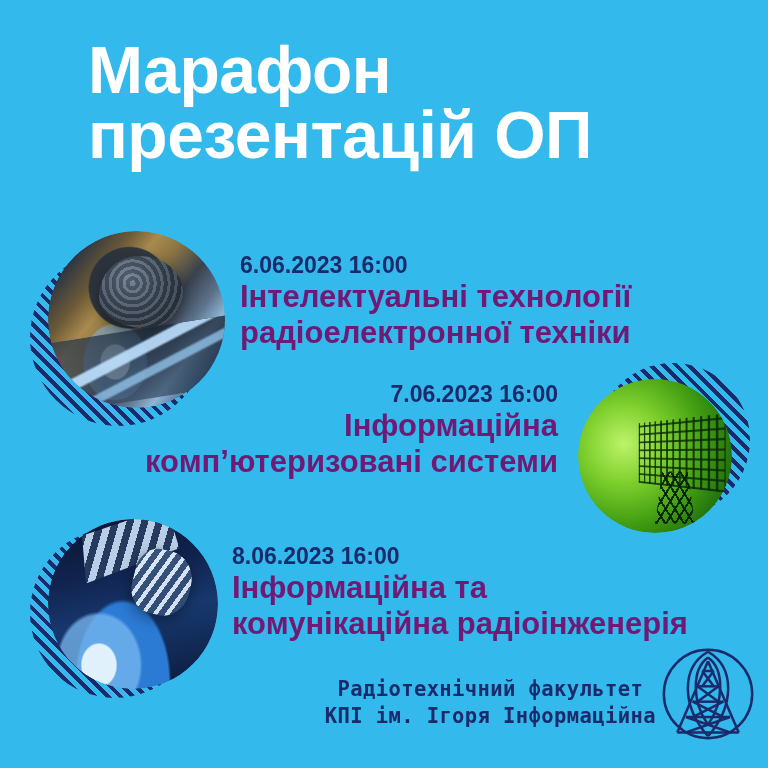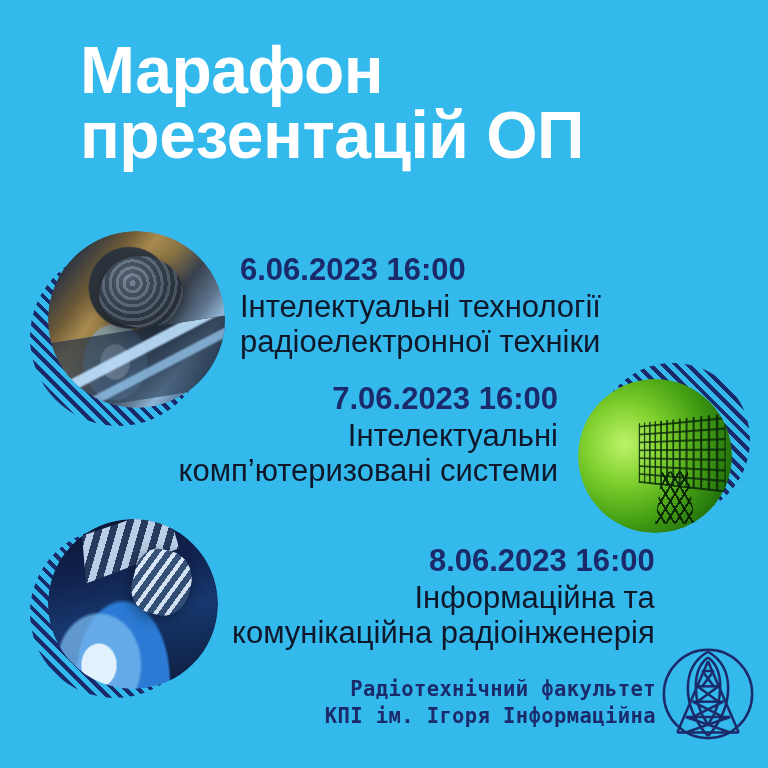--- a/index.html
+++ b/index.html
@@ -16,21 +16,21 @@
     position: relative;
     width: 768px;
     height: 768px;
     overflow: hidden;
     background: #33b9ec;
   }
 
   
   .title-block {
     position: absolute;
-    left: 80px;
+    left: 88px;
     top: 38px;
     width: 660px;
   }
   .title-line {
     color: #ffffff;
     font-weight: 700;
     font-size: 66px;
     line-height: 0.98;
     letter-spacing: -0.5px;
     white-space: nowrap;
@@ -167,53 +167,54 @@
     box-shadow: 0 4px 14px rgba(0,0,0,0.4);
   }
 
   
   .event {
     position: absolute;
     z-index: 4;
   }
   .event .date {
     color: #1b2a6b;
+    font-size: 23px;
+    font-weight: 700;
+    line-height: 1.18;
+    white-space: nowrap;
+  }
+  .event .name {
+    color: #701a75;
     font-size: 31px;
     font-weight: 700;
-    line-height: 1.18;
-    white-space: nowrap;
-  }
-  .event .name {
-    color: #0f172a;
-    font-size: 31px;
-    font-weight: 400;
     line-height: 1.15;
     white-space: nowrap;
   }
 
   #event-1 { left: 240px; top: 252px; text-align: left; }
   #event-2 { right: 210px; top: 381px; text-align: right; }
-  #event-3 { left: 232px; top: 543px; text-align: right; }
+  #event-3 { left: 232px; top: 543px; text-align: left; }
 
   
   .footer {
     position: absolute;
     right: 112px;
     bottom: 38px;
     text-align: right;
     z-index: 4;
   }
   .footer .fline {
     color: #1b2a6b;
     font-family: "DejaVu Sans Mono", monospace;
     font-size: 20.5px;
     font-weight: 700;
     line-height: 1.32;
     letter-spacing: 0.4px;
     white-space: nowrap;
+    text-align: center;
   }
   .footer-logo {
     position: absolute;
     right: 12px;
     bottom: 26px;
     width: 96px;
     height: 96px;
     z-index: 4;
   }
 </style>
@@ -236,21 +237,21 @@
     <div class="name">Інтелектуальні технології</div>
     <div class="name">радіоелектронної техніки</div>
   </div>
 
   <div class="stripes" id="stripes-2"></div>
   <div class="media" id="media-2">
     <div class="photo" id="photo-2"></div>
   </div>
   <div class="event" id="event-2">
     <div class="date">7.06.2023 16:00</div>
-    <div class="name">Інтелектуальні</div>
+    <div class="name">Інформаційна</div>
     <div class="name">комп’ютеризовані системи</div>
   </div>
 
   <div class="stripes" id="stripes-3"></div>
   <div class="media" id="media-3">
     <div class="photo" id="photo-3"></div>
   </div>
   <div class="event" id="event-3">
     <div class="date">8.06.2023 16:00</div>
     <div class="name">Інформаційна та</div>

